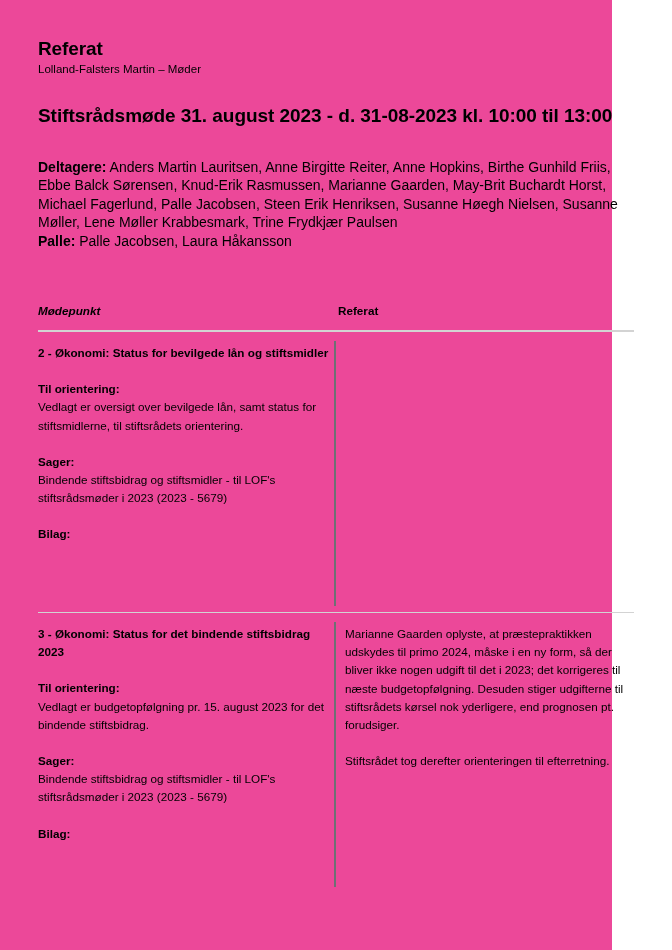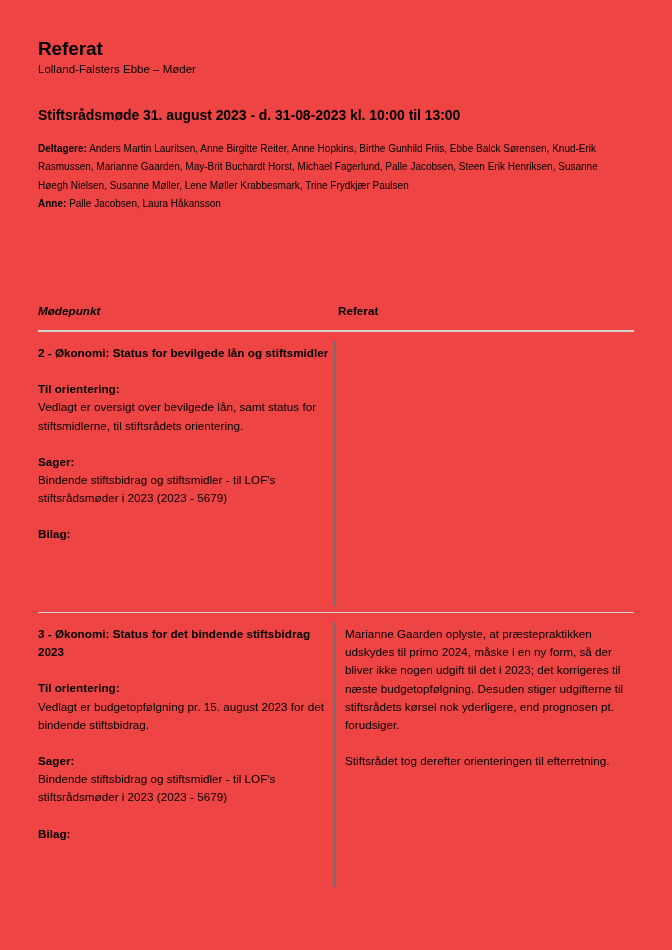--- a/index.html
+++ b/index.html
@@ -13,23 +13,23 @@
     font-family: "Liberation Sans", sans-serif;
     color: #000000;
     overflow: hidden;
     position: relative;
   }
 
   .page {
     position: absolute;
     left: 0;
     top: 0;
-    width: 672px;
+    width: 612px;
     height: 950px;
-    background: #ef4444;
+    background: #ec4899;
   }
 
   
   .doc-header {
     position: absolute;
     left: 38px;
     top: 38px;
     width: 596px;
   }
   .doc-title {
@@ -43,32 +43,32 @@
     font-weight: normal;
     line-height: 16px;
     margin-top: 1px;
   }
 
   .meeting-title {
     position: absolute;
     left: 38px;
     top: 106px;
     width: 596px;
-    font-size: 14px;
+    font-size: 19px;
     font-weight: bold;
     line-height: 19px;
     letter-spacing: -0.05px;
   }
 
   .attendance {
     position: absolute;
     left: 38px;
-    top: 140px;
+    top: 158px;
     width: 588px;
-    font-size: 10px;
+    font-size: 14px;
     line-height: 18.4px;
   }
   .attendance .lbl { font-weight: bold; }
 
   
   .table {
     position: absolute;
     left: 38px;
     top: 303px;
     width: 596px;
@@ -128,29 +128,29 @@
   .b { font-weight: bold; }
   p { margin: 0; }
 </style>
 </head>
 <body>
 
 <div class="page">
 
   <div class="doc-header">
     <div class="doc-title">Referat</div>
-    <div class="doc-subtitle">Lolland-Falsters Ebbe – Møder</div>
+    <div class="doc-subtitle">Lolland-Falsters Martin – Møder</div>
   </div>
 
   <div class="meeting-title">Stiftsrådsmøde 31. august 2023 - d. 31-08-2023 kl. 10:00 til 13:00</div>
 
   <div class="attendance">
     <span class="lbl">Deltagere:</span>
     <span>Anders Martin Lauritsen, Anne Birgitte Reiter, Anne Hopkins, Birthe Gunhild Friis, Ebbe Balck Sørensen, Knud-Erik Rasmussen, Marianne Gaarden, May-Brit Buchardt Horst, Michael Fagerlund, Palle Jacobsen, Steen Erik Henriksen, Susanne Høegh Nielsen, Susanne Møller, Lene Møller Krabbesmark, Trine Frydkjær Paulsen</span><br>
-    <span class="lbl">Anne:</span>
+    <span class="lbl">Palle:</span>
     <span>Palle Jacobsen, Laura Håkansson</span>
   </div>
 
   <div class="table">
     <div class="thead">
       <div class="th th-left">Mødepunkt</div>
       <div class="th th-right">Referat</div>
     </div>
     <div class="hrule"></div>
     <div id="rows-container">

